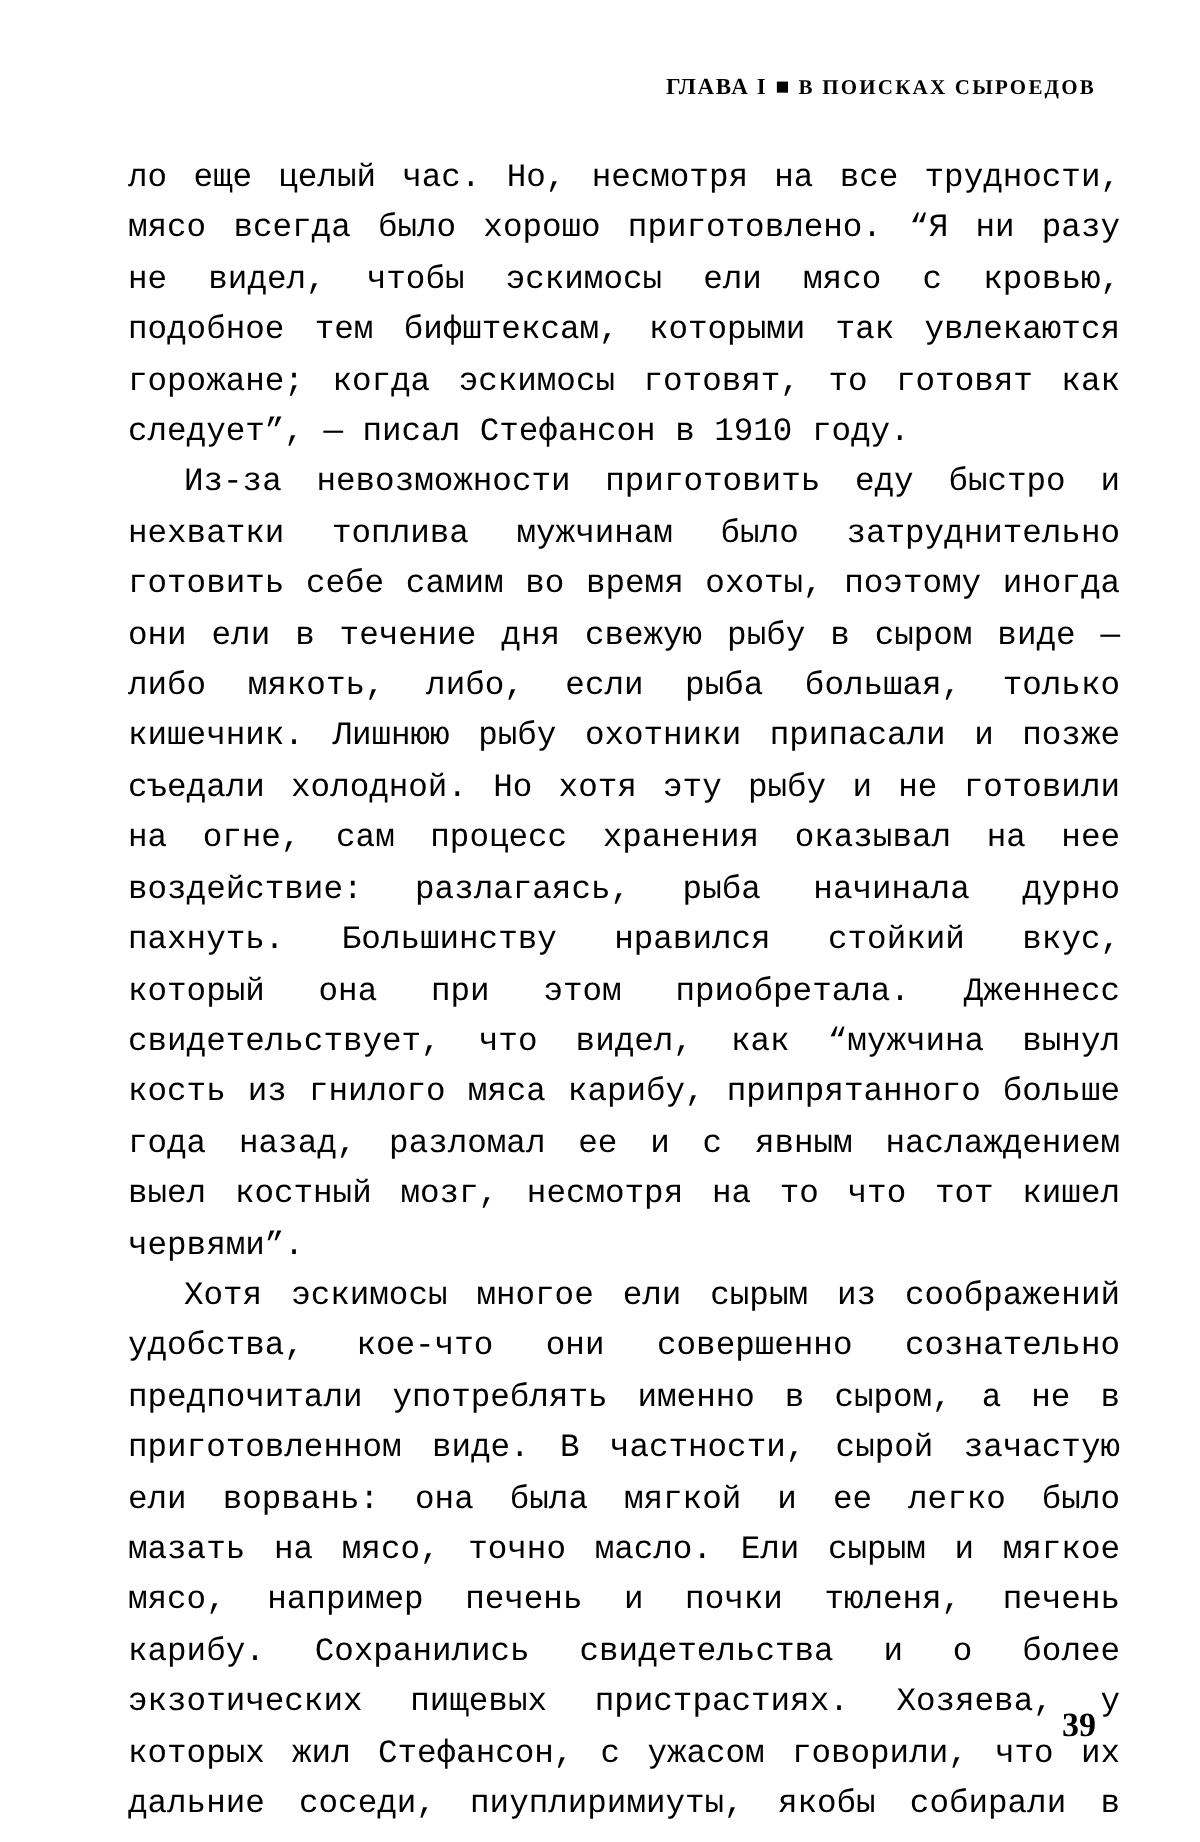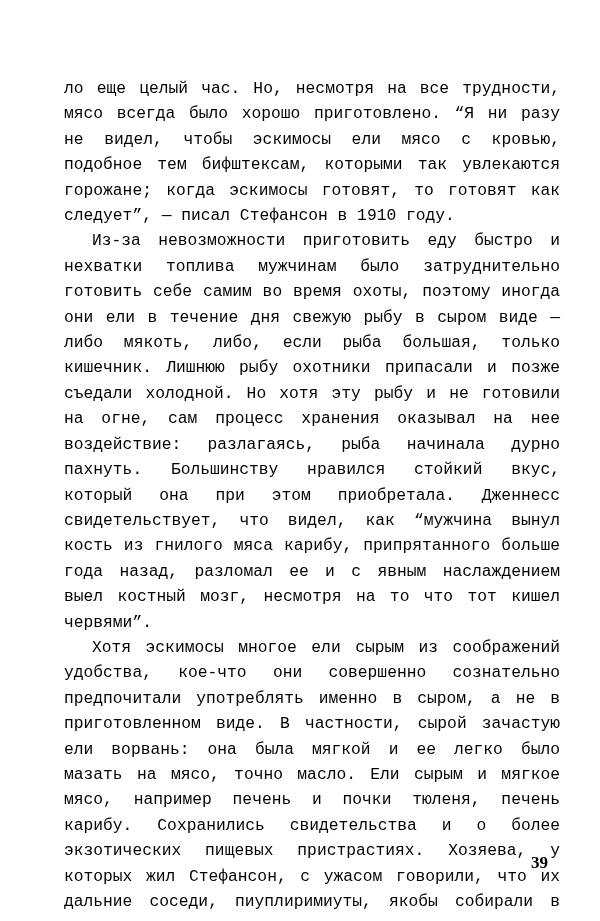--- a/index.html
+++ b/index.html
@@ -71,20 +71,23 @@
     font-size: 17px;
     font-weight: bold;
     font-family: Liberation Serif, serif;
   }
 </style>
 </head>
 <body>
 
 <div class="page">
 
+  <div class="running-head">
+    <span class="chapter-label">ГЛАВА I</span><span class="chapter-sep">■</span><span class="chapter-title">В ПОИСКАХ СЫРОЕДОВ</span>
+  </div>
 
   <div class="body-text">
     <p>ло еще целый час. Но, несмотря на все трудности, мясо всегда было хорошо приготовлено. “Я ни разу не видел, чтобы эскимосы ели мясо с кровью, подобное тем бифштексам, которыми так увлекаются горожане; когда эскимосы готовят, то готовят как следует”, — писал Стефансон в 1910 году.</p>
     <p class="indent">Из-за невозможности приготовить еду быстро и нехватки топлива мужчинам было затруднительно готовить себе самим во время охоты, поэтому иногда они ели в течение дня свежую рыбу в сыром виде — либо мякоть, либо, если рыба большая, только кишечник. Лишнюю рыбу охотники припасали и позже съедали холодной. Но хотя эту рыбу и не готовили на огне, сам процесс хранения оказывал на нее воздействие: разлагаясь, рыба начинала дурно пахнуть. Большинству нравился стойкий вкус, который она при этом приобретала. Дженнесс свидетельствует, что видел, как “мужчина вынул кость из гнилого мяса карибу, припрятанного больше года назад, разломал ее и с явным наслаждением выел костный мозг, несмотря на то что тот кишел червями”.</p>
     <p class="indent">Хотя эскимосы многое ели сырым из соображений удобства, кое-что они совершенно сознательно предпочитали употреблять именно в сыром, а не в приготовленном виде. В частности, сырой зачастую ели ворвань: она была мягкой и ее легко было мазать на мясо, точно масло. Ели сырым и мягкое мясо, например печень и почки тюленя, печень карибу. Сохранились свидетельства и о более экзотических пищевых пристрастиях. Хозяева, у которых жил Стефансон, с ужасом говорили, что их дальние соседи, пиуплиримиуты, якобы собирали в снегу замороженные оленьи экскременты и поедали их, точно ягоды. Это, утверждали они, поистине отвратительная привычка и к тому же напрасный перевод ценно-</p>
   </div>
 
   <div class="page-number">39</div>
 
 </div>

